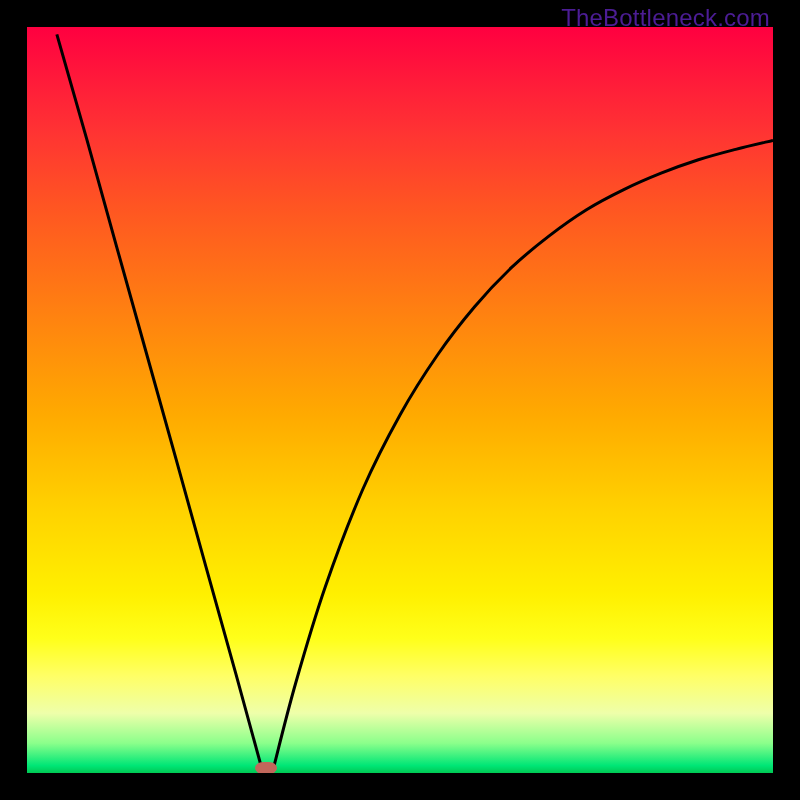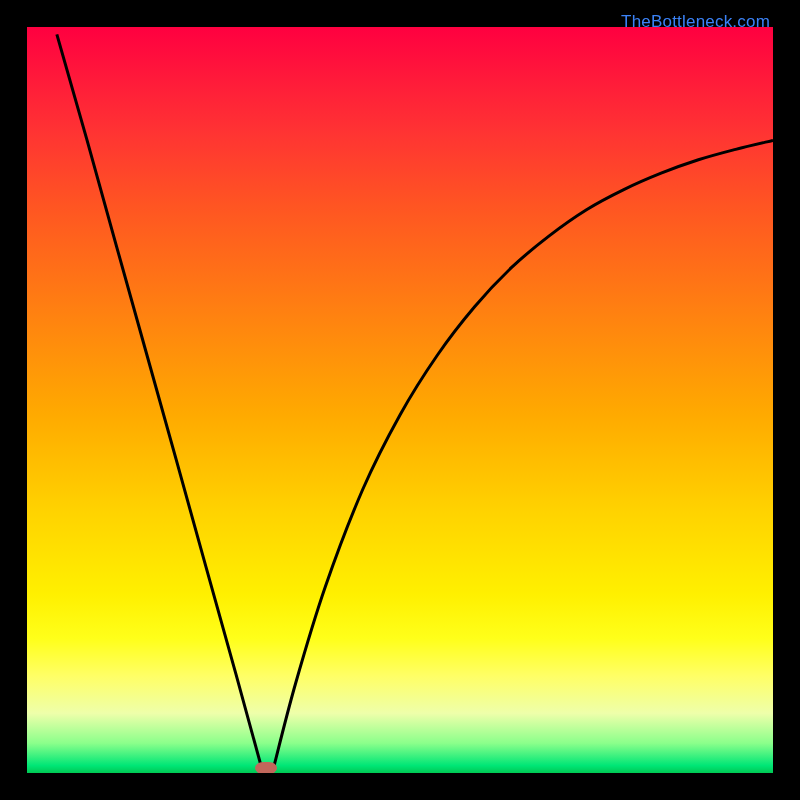--- a/index.html
+++ b/index.html
@@ -47,24 +47,24 @@
       #ffff1a 82%,
       #ffff66 87%,
       #eeffaa 92%,
       #8bff8b 96%,
       #00e676 99%,
       #00c853 100%
     );
   }
   .watermark {
     position: absolute;
-    top: 12px;
+    top: 4px;
     right: 30px;
-    color: #3b82f6;
-    font-size: 17px;
+    color: #4c1d95;
+    font-size: 24px;
     font-weight: 500;
     letter-spacing: 0.2px;
     z-index: 10;
   }
   svg.curve {
     position: absolute;
     top: 0;
     left: 0;
     width: 100%;
     height: 100%;

